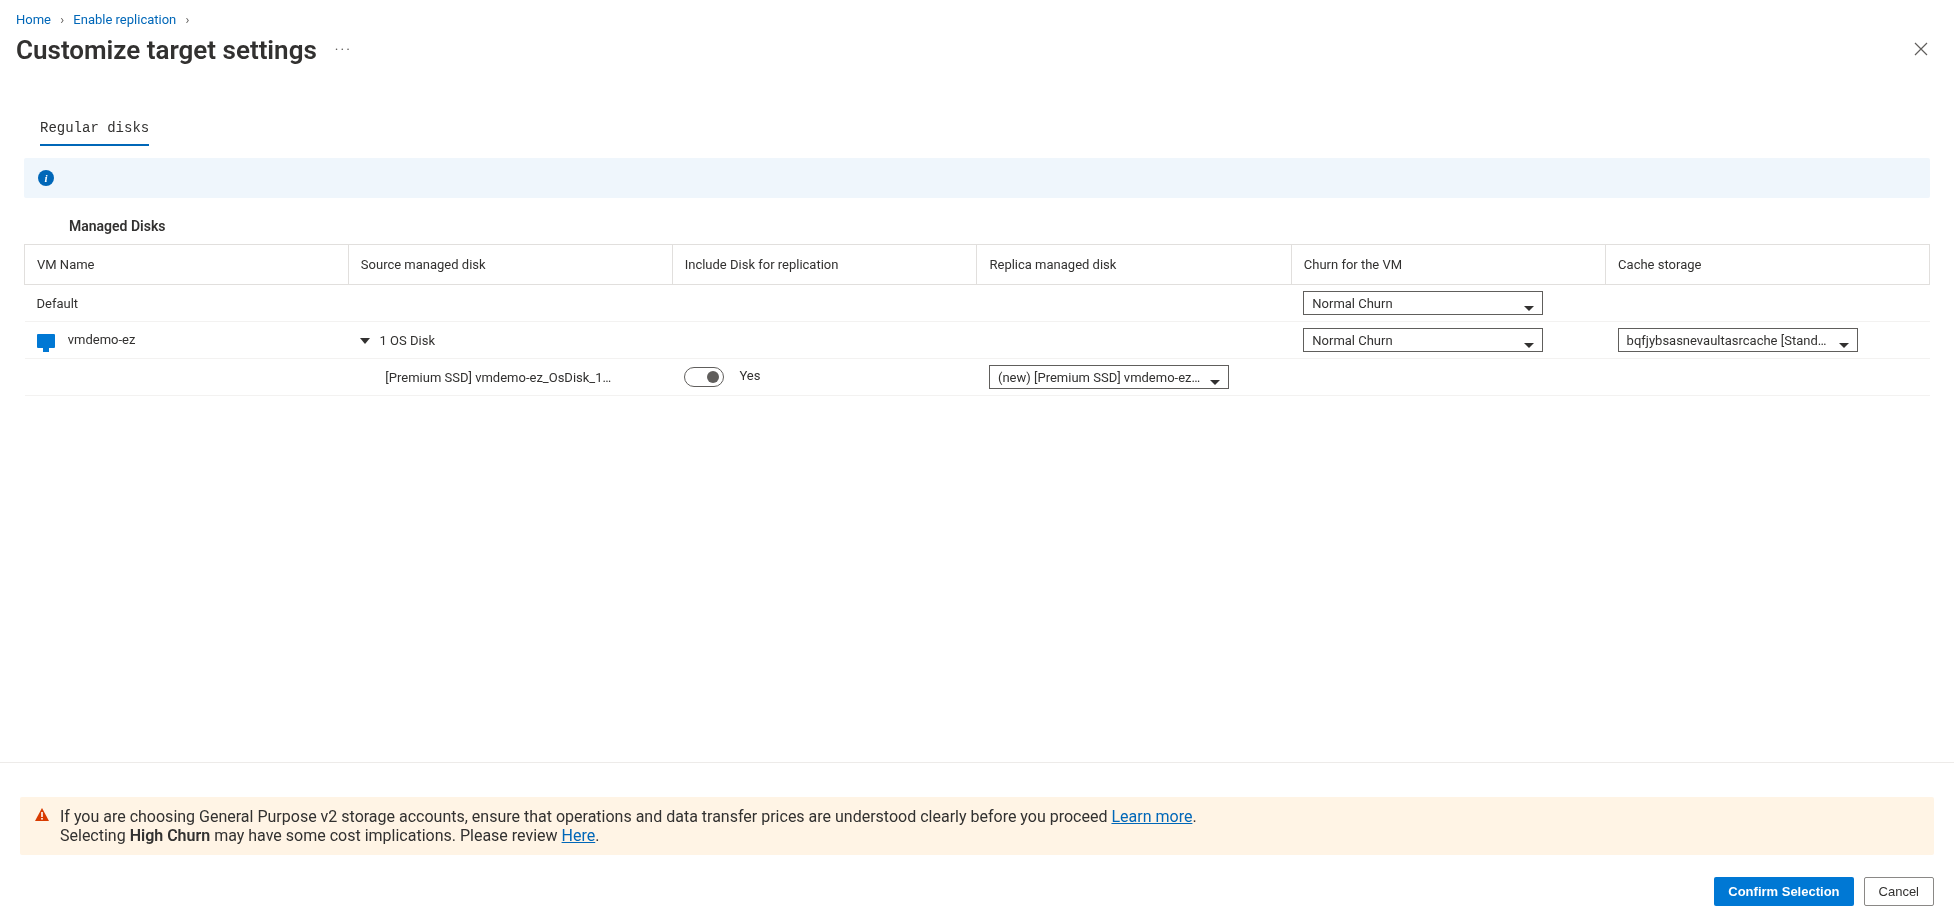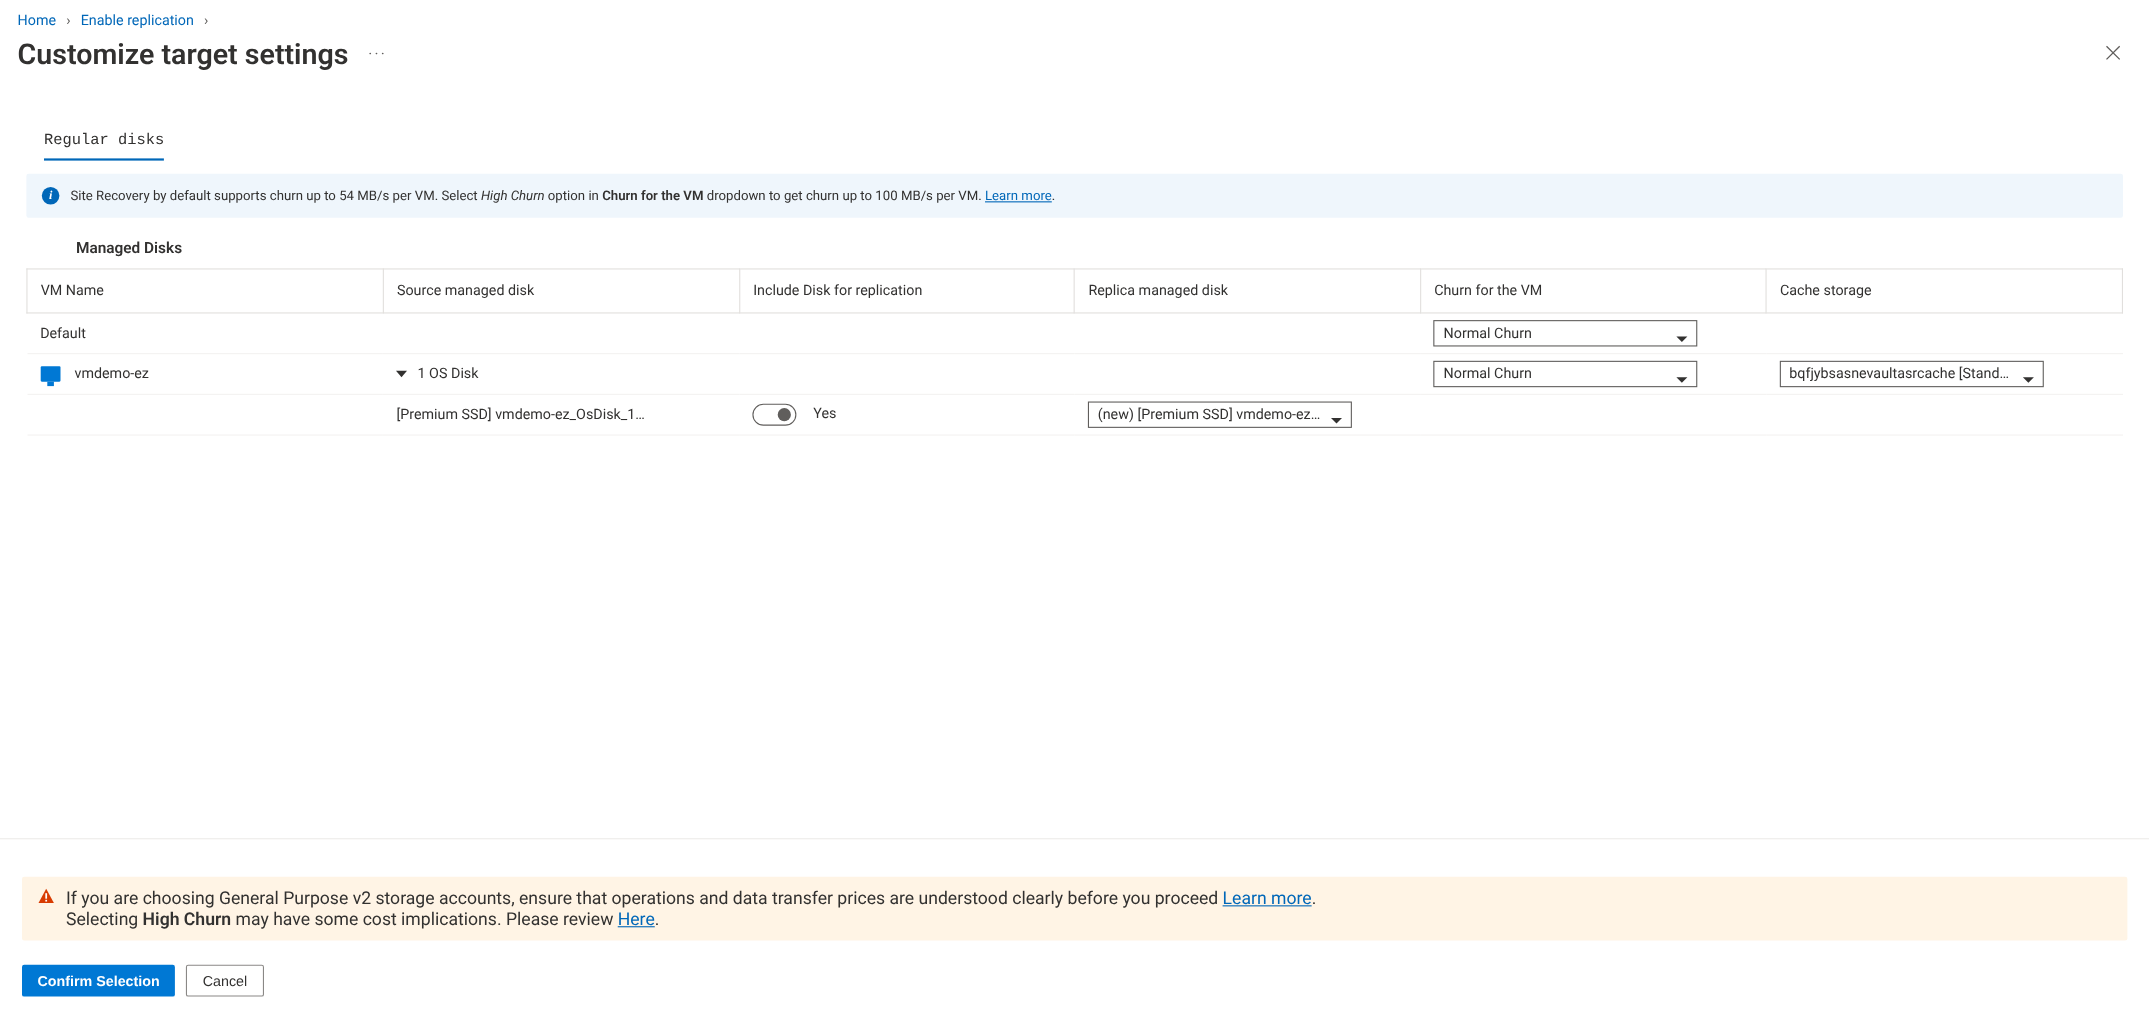--- a/index.html
+++ b/index.html
@@ -170,21 +170,21 @@
   padding: 10px 14px;
   display: flex;
   gap: 10px;
   font-size: 16px;
   color: #323130;
   border-radius: 2px;
 }
 .warn-icon {
   flex-shrink: 0;
 }
-.btn-row { padding: 0 20px; display: flex; gap: 10px; }
+.btn-row { padding: 0 20px; display: flex; gap: 10px; justify-content: flex-end; }
 .btn {
   padding: 6px 14px;
   font-size: 13px;
   cursor: pointer;
   border-radius: 2px;
 }
 .btn-primary {
   background: #0078d4;
   color: #fff;
   border: none;
@@ -224,23 +224,20 @@
       </svg>
   </span>
 </div>
 
 <div class="tabs">
   <span class="tab">Regular disks</span>
 </div>
 
 <div class="info-banner">
   <span class="info-icon">i</span>
-  <span class="text">
-    <span>Site Recovery by default supports churn up to 54 MB/s per VM. Select </span><em>High Churn</em><span> option in </span><b>Churn for the VM</b><span> dropdown to get churn up to 100 MB/s per VM. </span><a>Learn more</a><span>.</span>
-  </span>
 </div>
 
 <div class="section-title">Managed Disks</div>
 
 <div class="table-wrap">
 <table>
   <colgroup>
     <col class="col-vm">
         <col class="col-src">
         <col class="col-incl">
@@ -292,21 +289,21 @@
       <td>
         <div class="select" style="max-width:240px;">
           <span class="txt">bqfjybsasnevaultasrcache [Standar…</span>
           <span class="chev"></span>
         </div>
       </td>
     </tr>
     <tr>
       <td></td>
       <td>
-        <span class="truncate" style="max-width:230px;">[Premium SSD] vmdemo-ez_OsDisk_1_…</span>
+        <span class="truncate" style="max-width:230px;margin-left:25px;">[Premium SSD] vmdemo-ez_OsDisk_1_…</span>
       </td>
       <td>
         <span class="toggle"><span class="knob"></span></span>
         <span>Yes</span>
       </td>
       <td>
         <div class="select" style="max-width:240px;">
           <span class="txt">(new) [Premium SSD] vmdemo-ez_…</span>
           <span class="chev"></span>
         </div>

